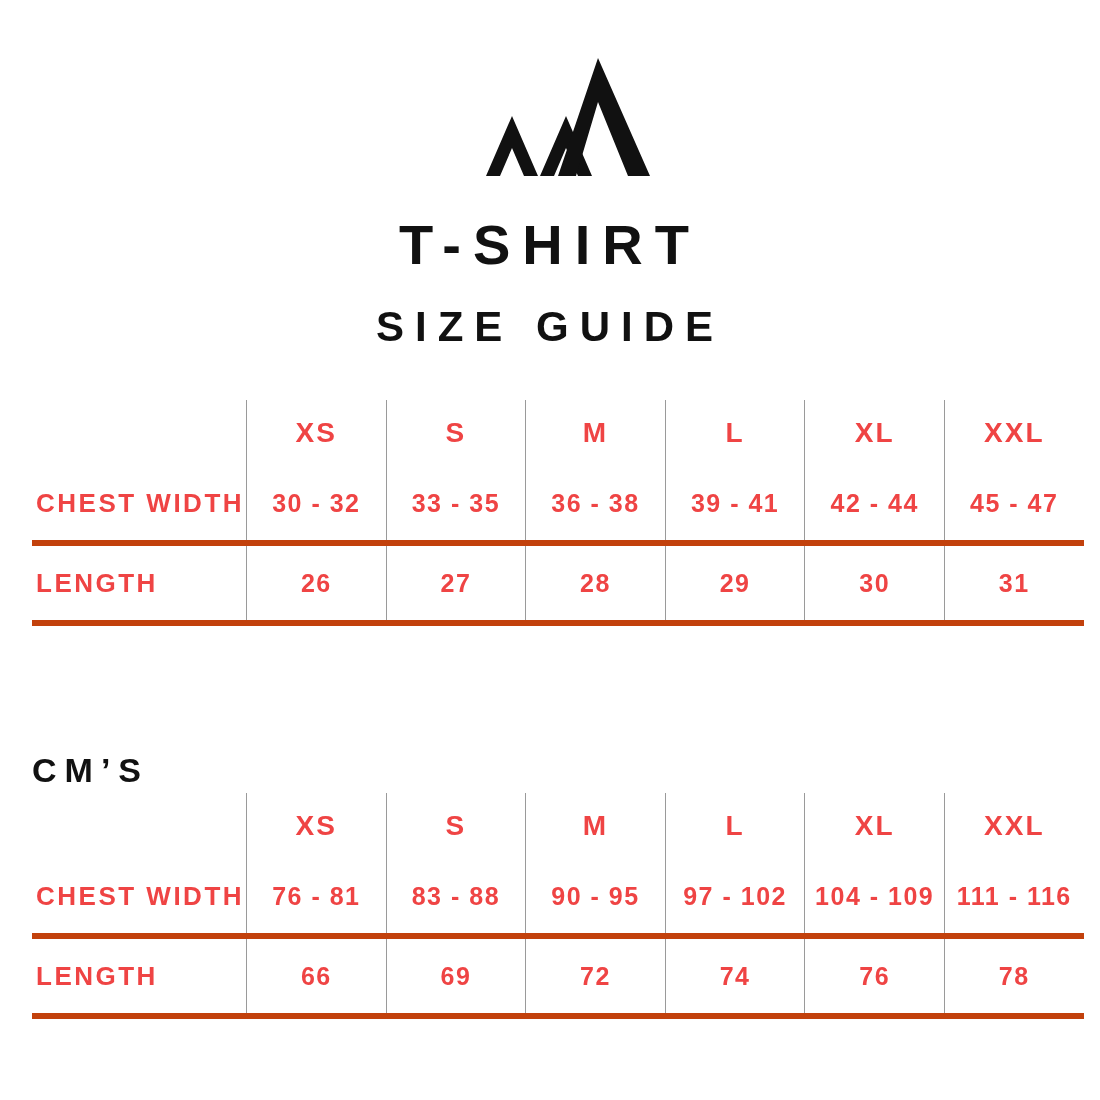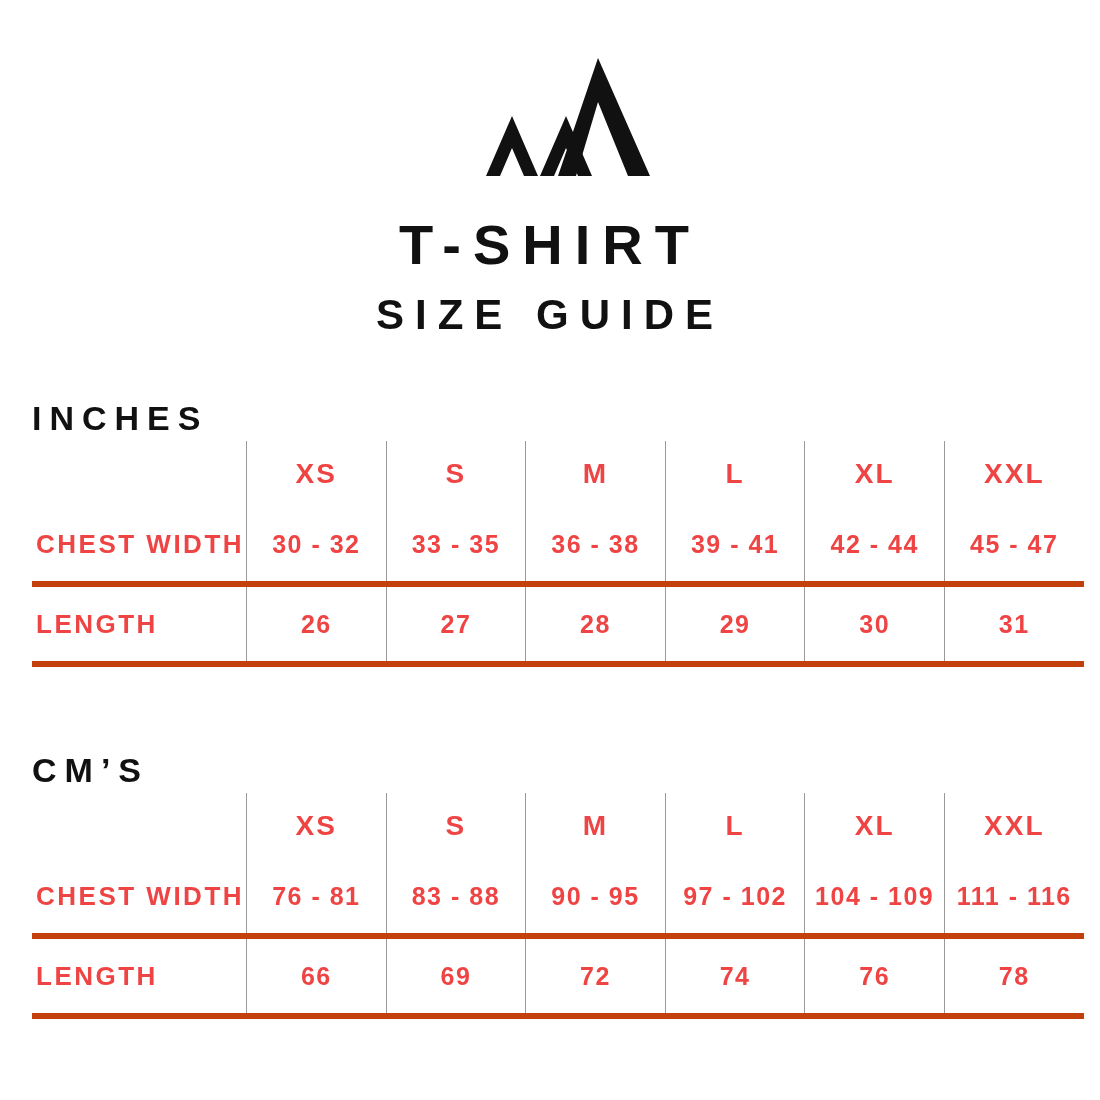--- a/index.html
+++ b/index.html
@@ -40,21 +40,21 @@
     letter-spacing: 12px;
     margin-top: 36px;
     color: #111111;
     font-family: "Liberation Sans", sans-serif;
   }
   .title-sub {
     text-align: center;
     font-weight: 700;
     font-size: 42px;
     letter-spacing: 11px;
-    margin-top: 14px;
+    margin-top: 26px;
     color: #111111;
   }
 
   
   .section {
     position: absolute;
     left: 32px;
     width: 1046px;
   }
   .section-inches { top: 400px; }
@@ -127,21 +127,20 @@
 
         <polygon points="108,118 148,0 200,118 178,118 148,44 126,118" fill="#111111"></polygon>
       </svg>
     </span>
   </div>
 
   <div class="title-main">T-SHIRT</div>
   <div class="title-sub">SIZE GUIDE</div>
 
   <div class="section section-inches">
-    <div class="unit-label">INCHES</div>
     <table class="size-table">
       <thead>
         <tr>
           <th class="hdr-empty"></th>
           <th class="col-size vsep">XS</th>
           <th class="col-size vsep">S</th>
           <th class="col-size vsep">M</th>
           <th class="col-size vsep">L</th>
           <th class="col-size vsep">XL</th>
           <th class="col-size vsep">XXL</th>

